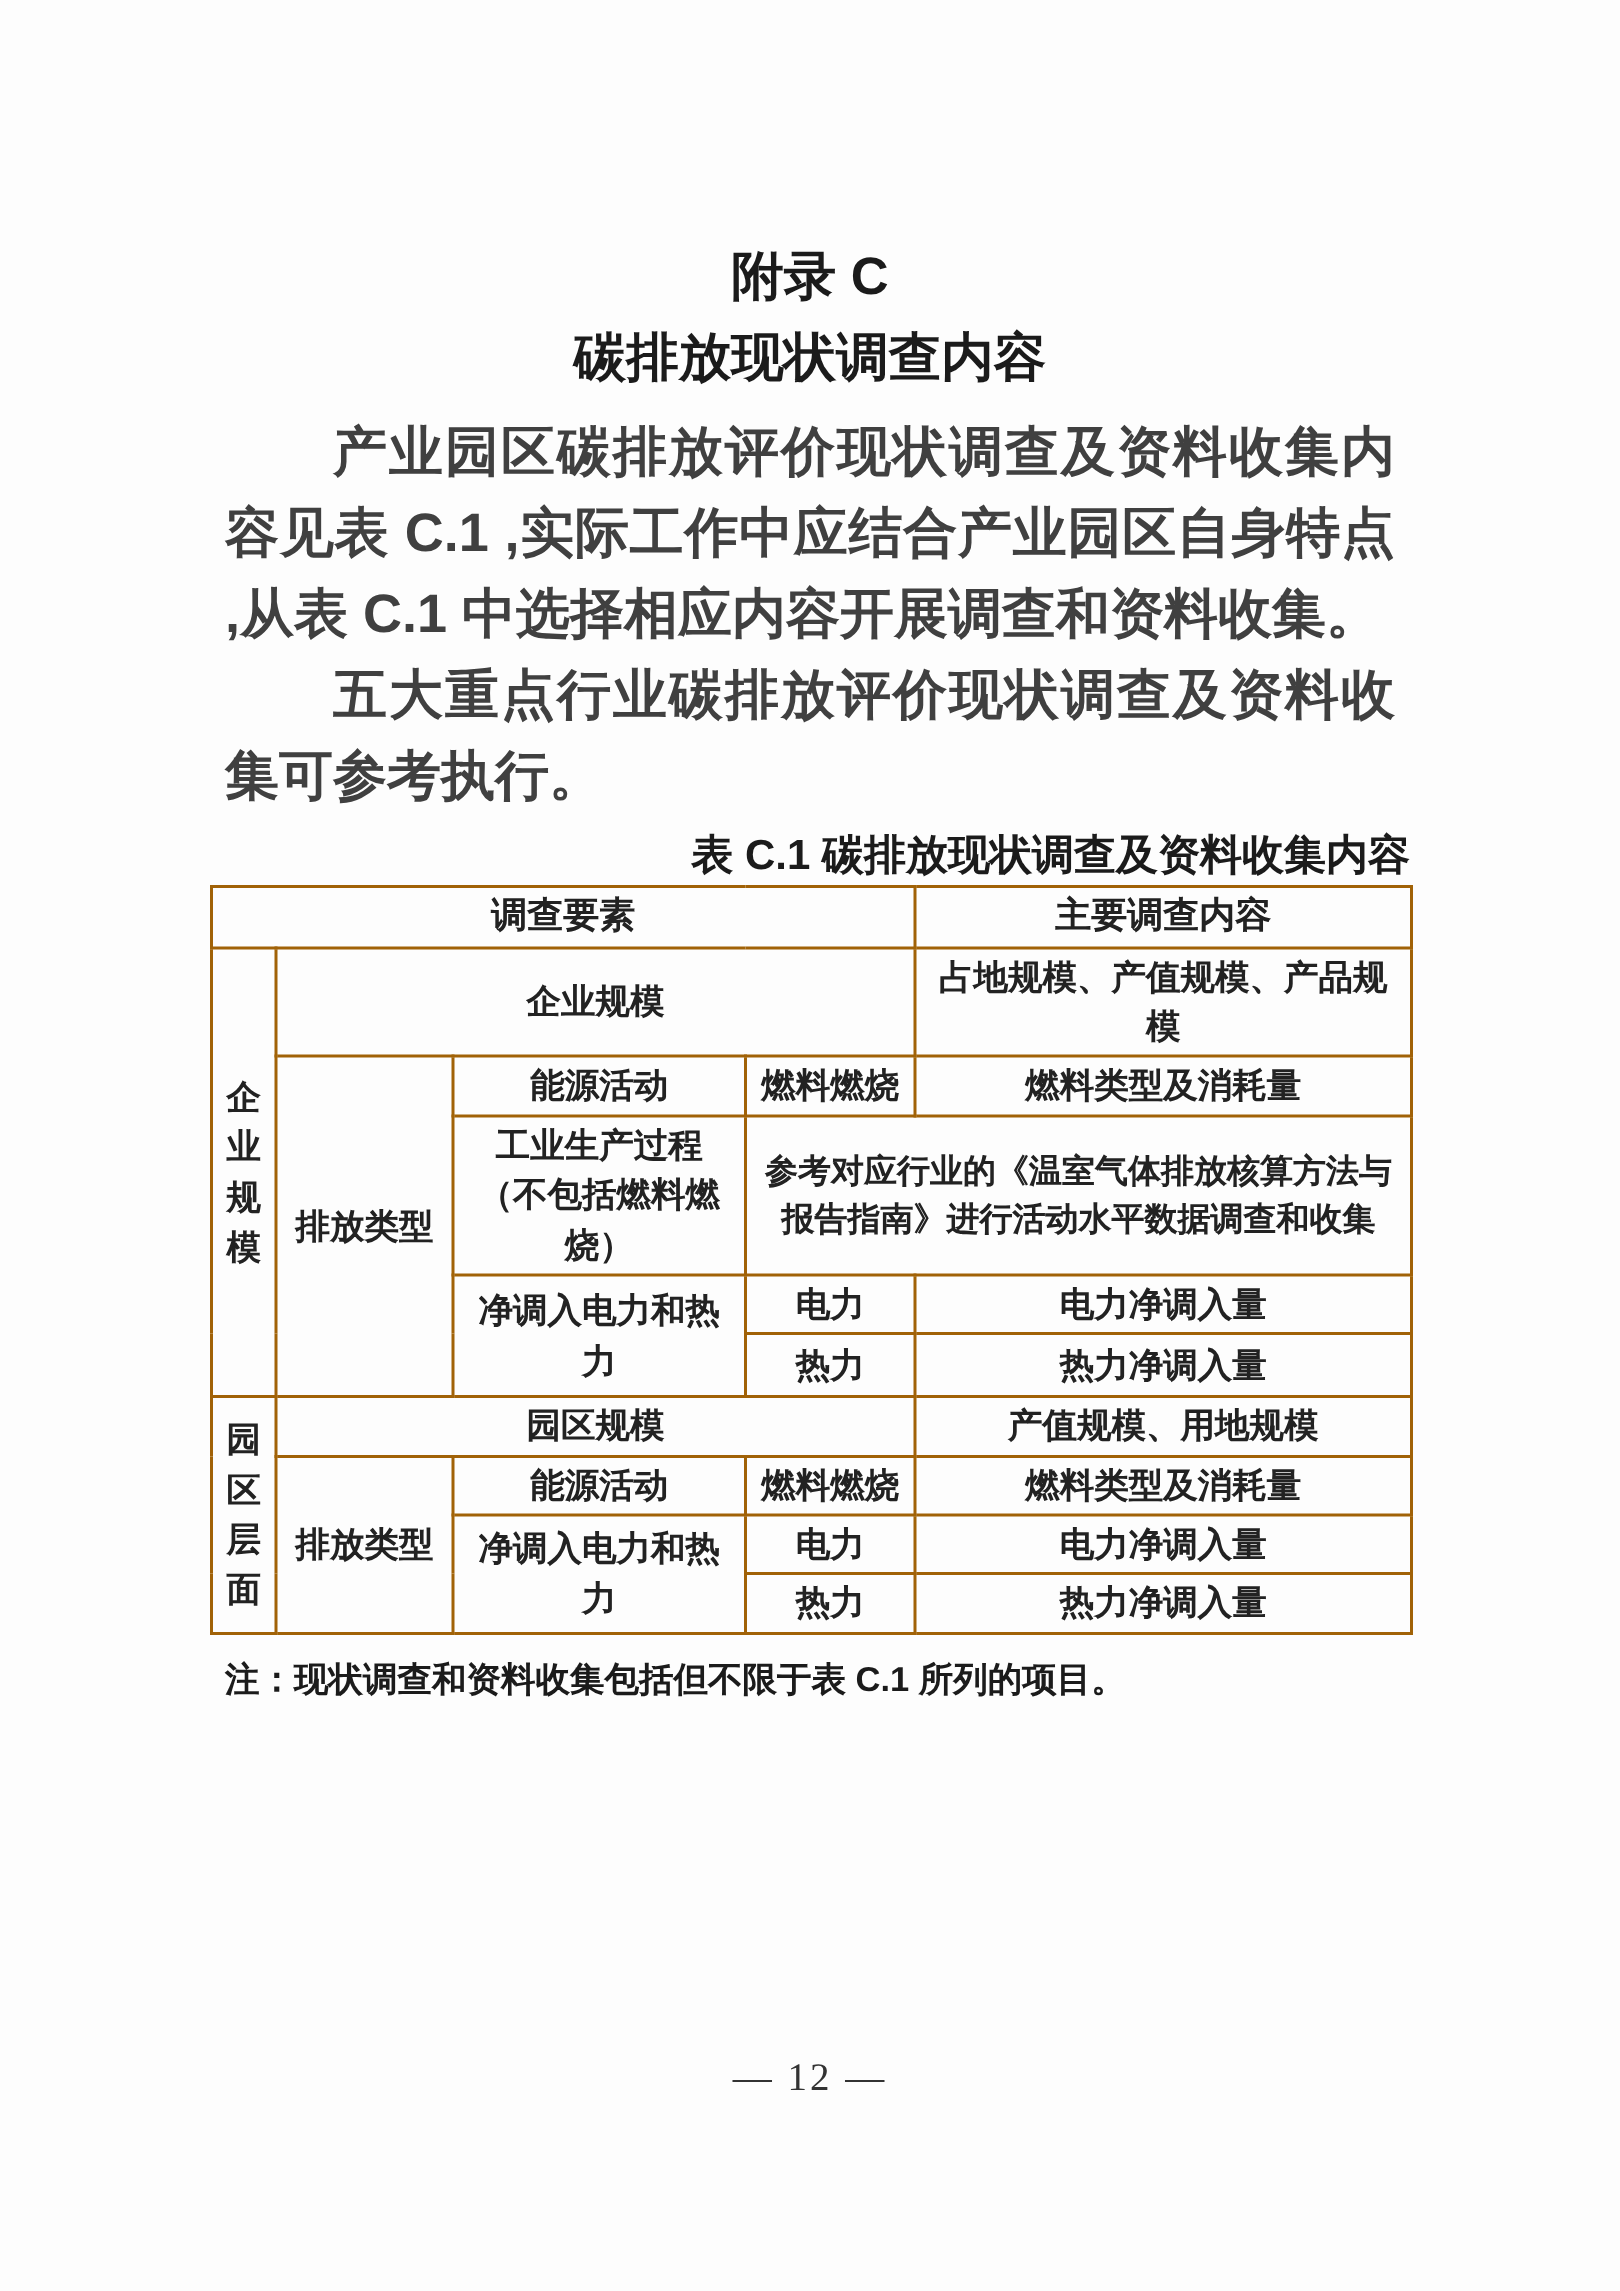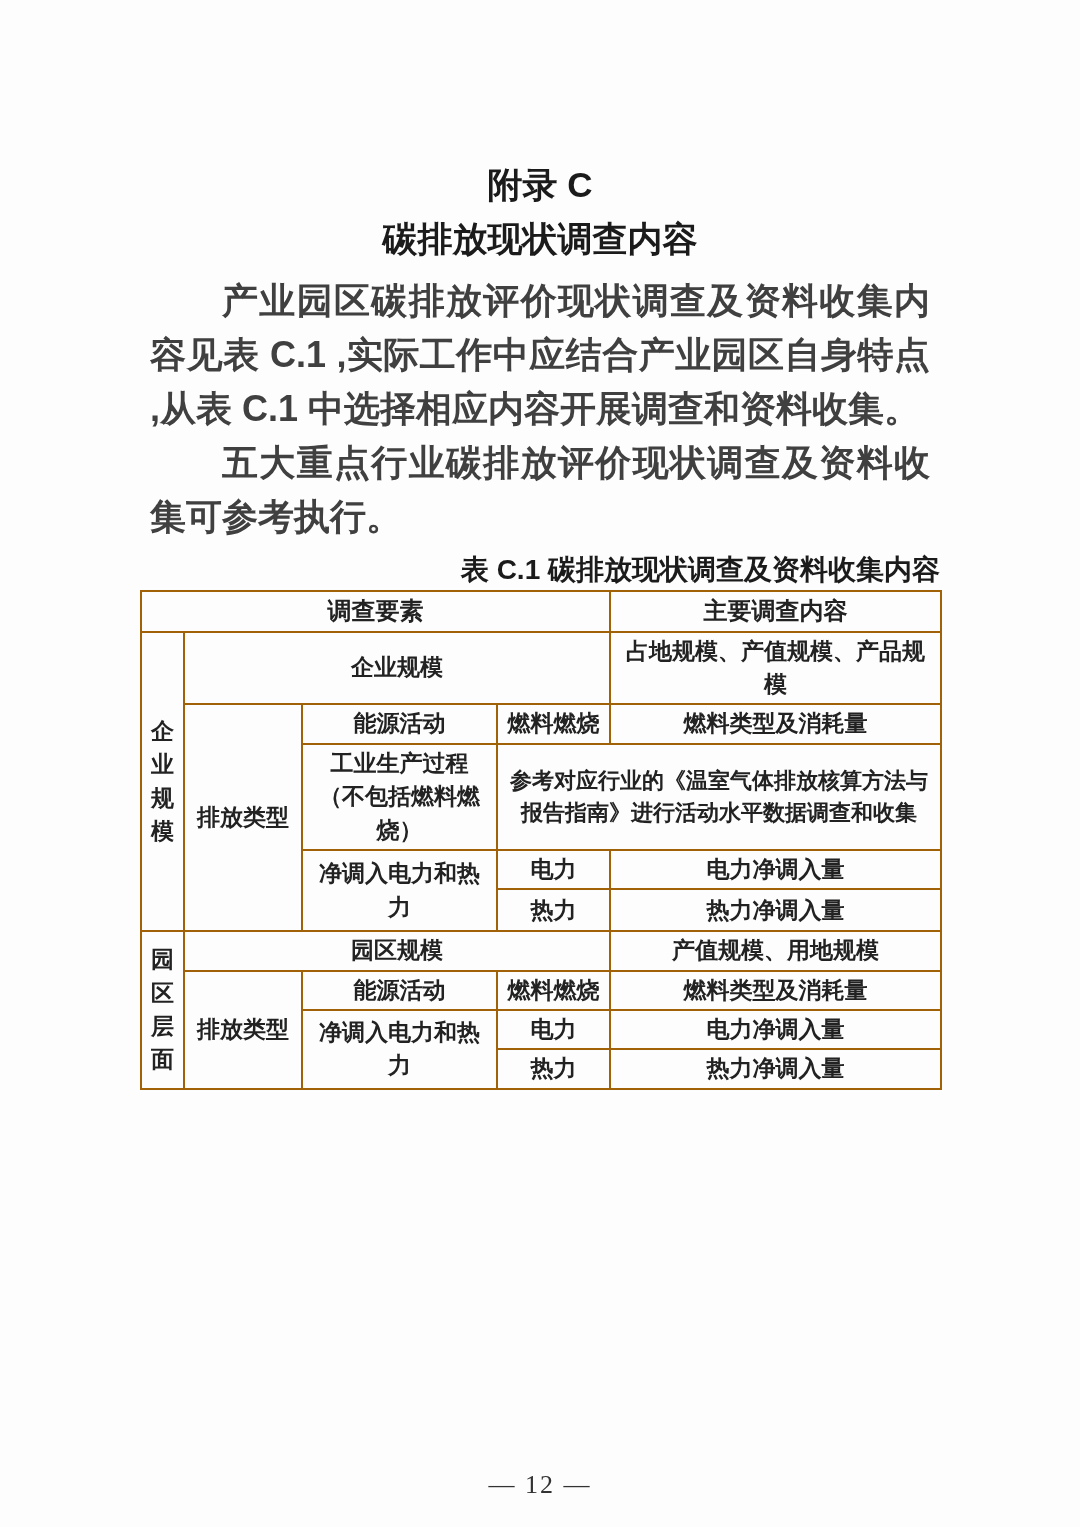--- a/index.html
+++ b/index.html
@@ -76,21 +76,21 @@
   td.industrial { line-height: 38px; }
   .table-note {
     margin-top: 14px;
     font-size: 23px;
     font-weight: 700;
     color: #1b1b1b;
     padding-left: 10px;
   }
   .page-number {
     position: absolute;
-    top: 1470px;
+    top: 1370px;
     left: 0;
     width: 100%;
     text-align: center;
     font-family: "Liberation Serif", serif;
     font-size: 26px;
     color: #333;
     letter-spacing: 2px;
   }
 </style>
 </head>
@@ -159,16 +159,17 @@
       <td>电力</td>
       <td>电力净调入量</td>
     </tr>
     <tr style="height:38px">
       <td>热力</td>
       <td>热力净调入量</td>
     </tr>
   </tbody>
     </table>
 
+  <div class="table-note">注：现状调查和资料收集包括但不限于表 C.1 所列的项目。</div>
 
 </div>
 
 <div class="page-number">— 12 —</div>
 
 </body></html>

